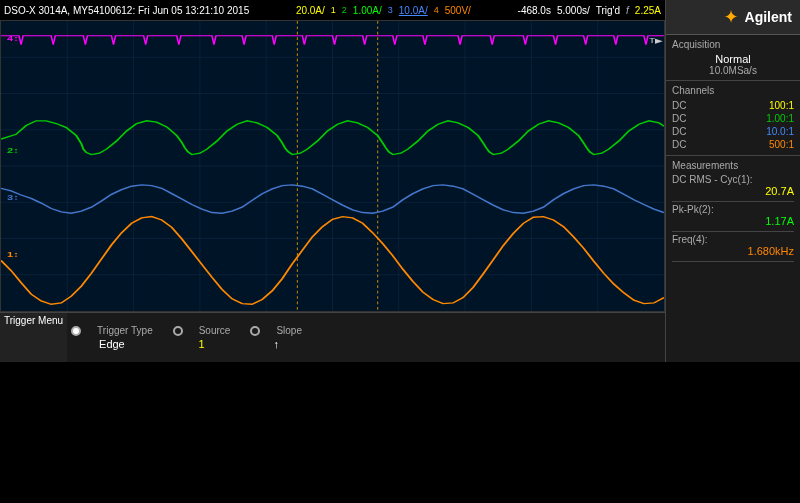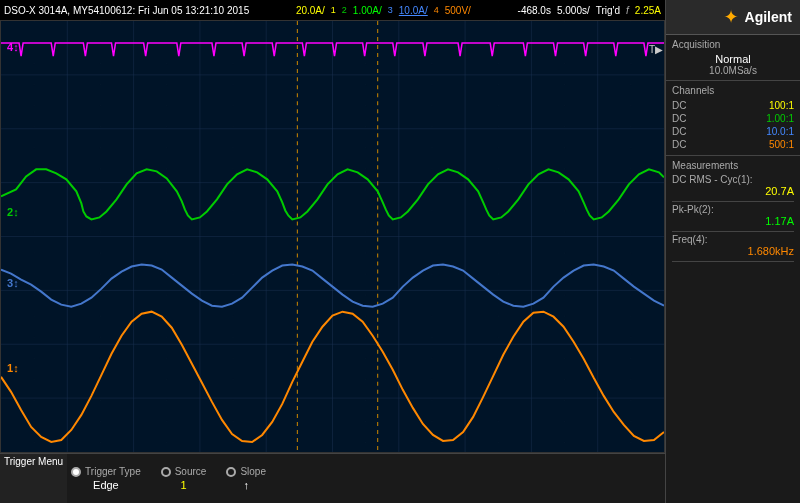--- a/index.html
+++ b/index.html
@@ -9,21 +9,21 @@
       background: #000;
       font-family: Arial, sans-serif;
       overflow: hidden;
       position: relative;
     }
 
     
     #main-container {
       display: flex;
       width: 800px;
-      height: 503px;
+      height: 362px;
     }
 
     
     #scope-area {
       flex: 1;
       display: flex;
       flex-direction: column;
       background: #000;
     }
 
@@ -90,21 +90,21 @@
     .trigger-btn {
       display: flex;
       flex-direction: column;
       align-items: center;
       cursor: pointer;
     }
 
     .trigger-btn-top {
       display: flex;
       align-items: center;
-      gap: 4px;
+      gap: 16px;
       font-size: 10px;
       color: #aaa;
     }
 
     .trigger-btn-radio {
       width: 10px;
       height: 10px;
       border-radius: 50%;
       border: 2px solid #aaa;
       background: transparent;

